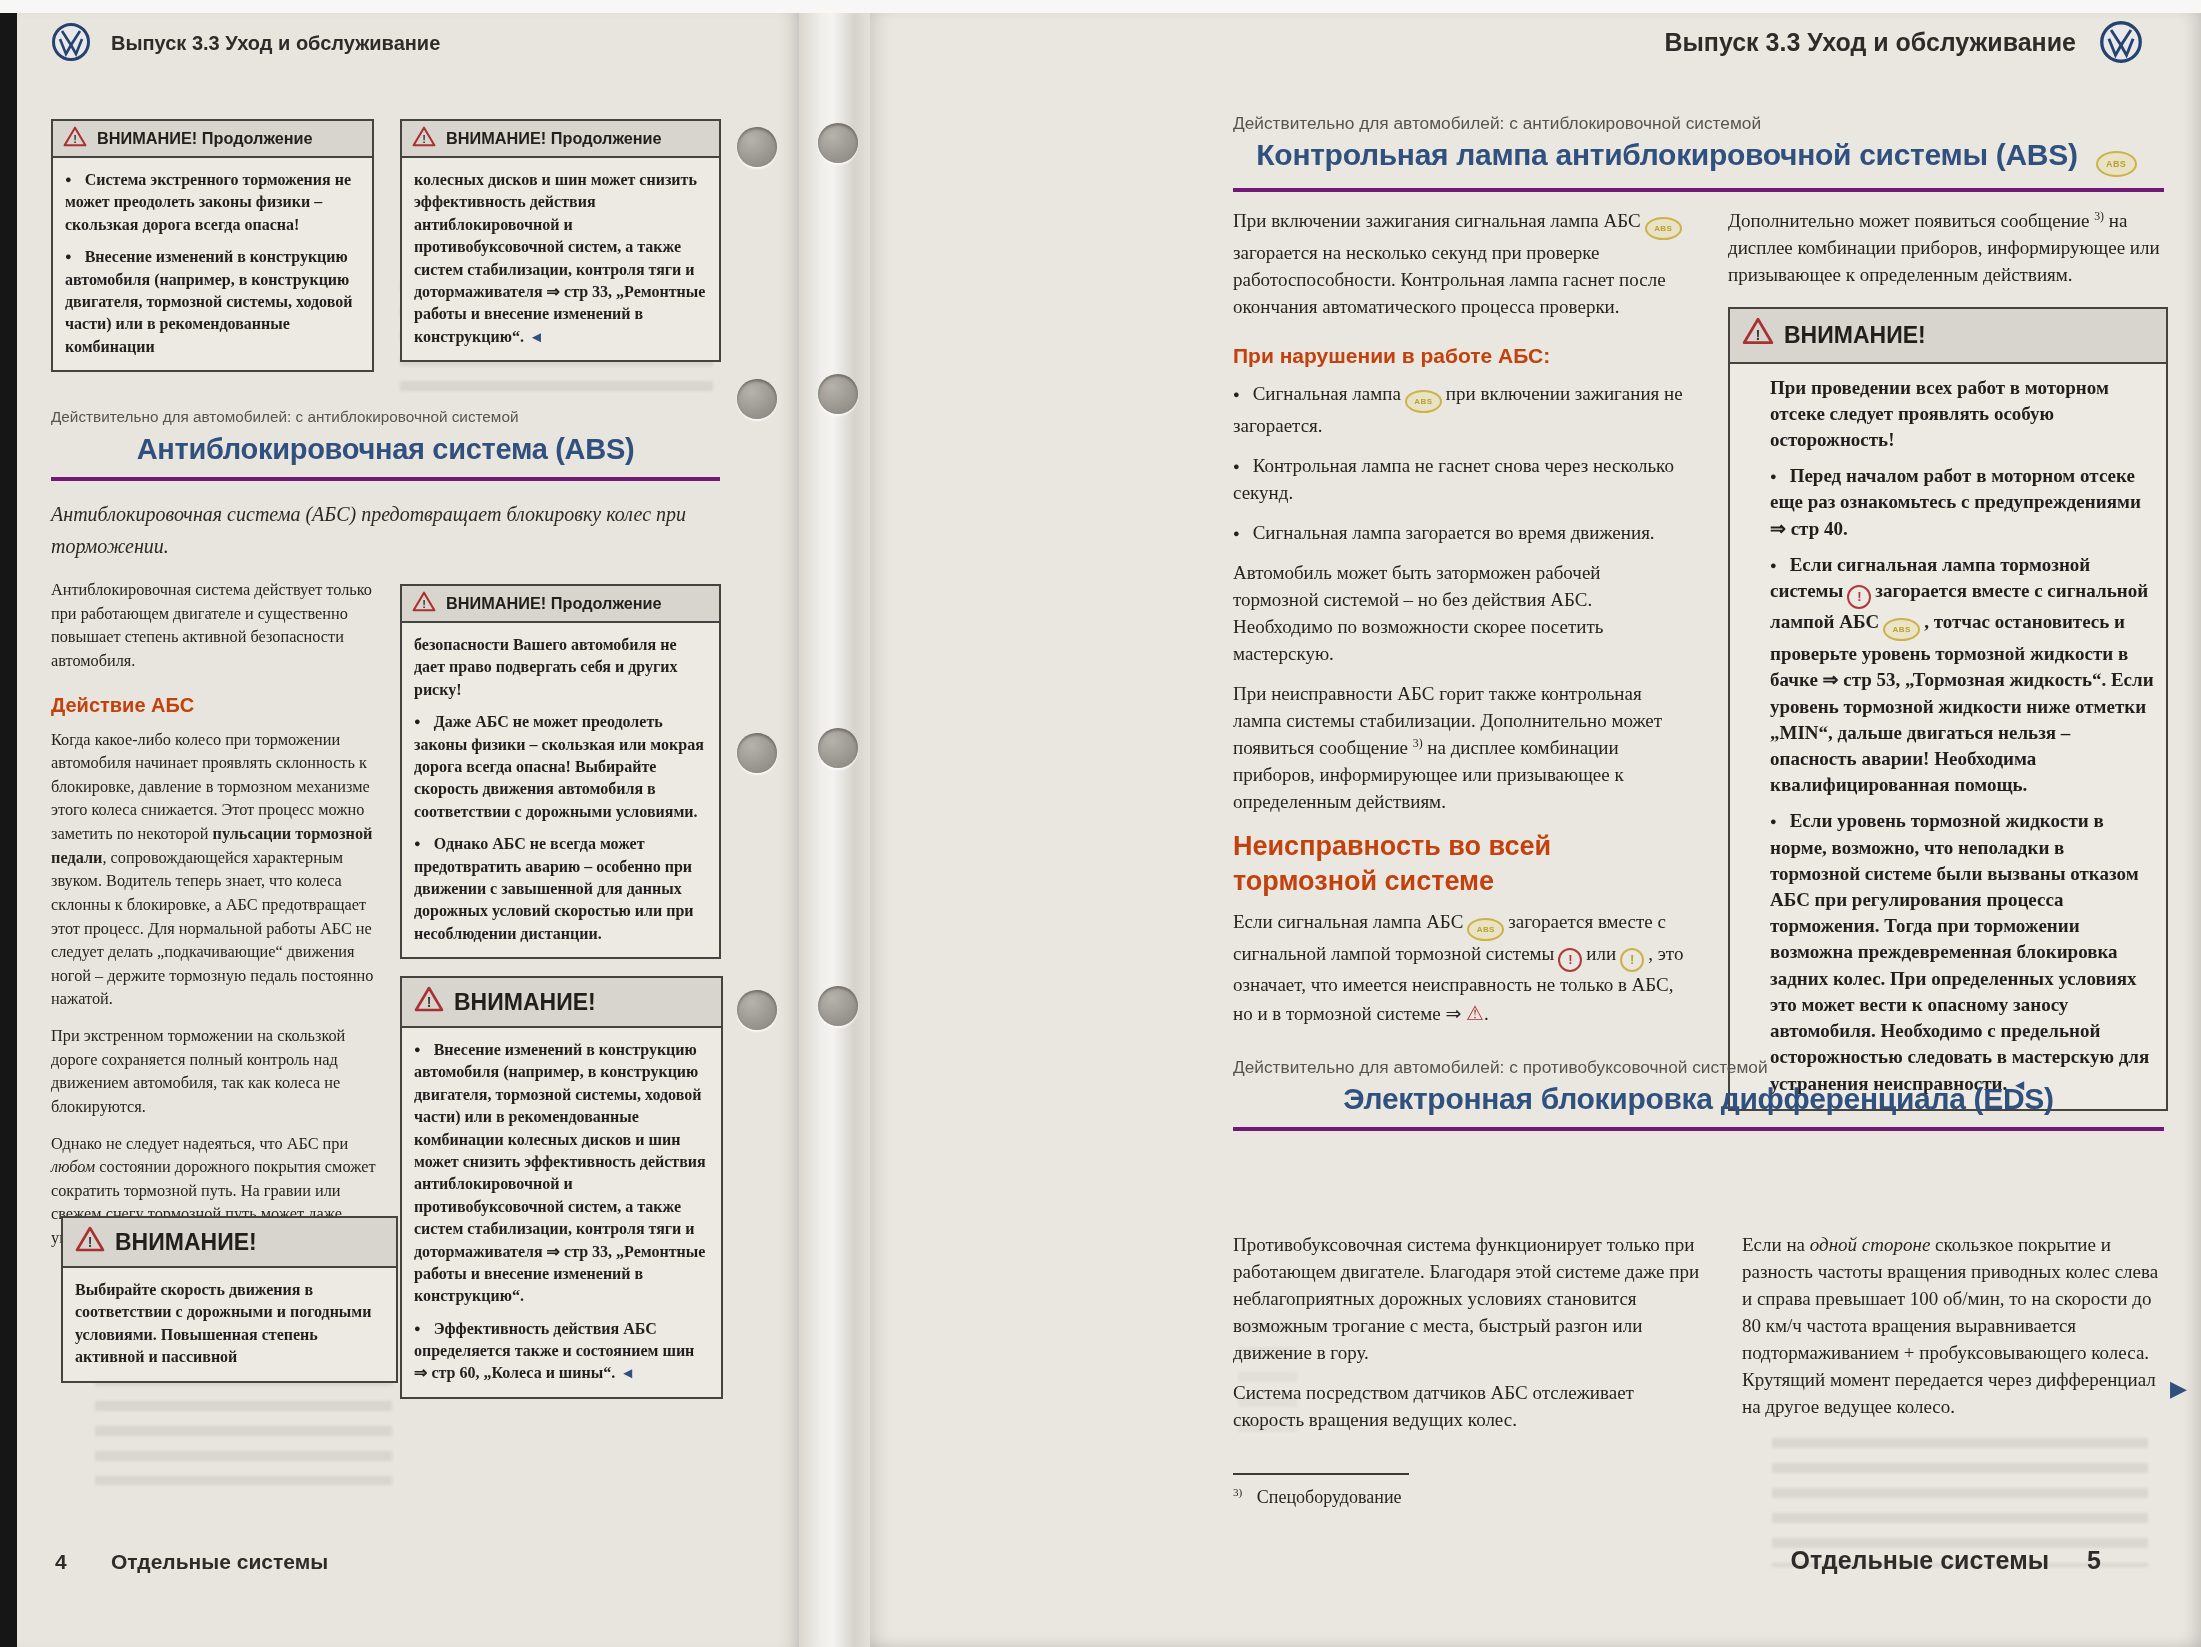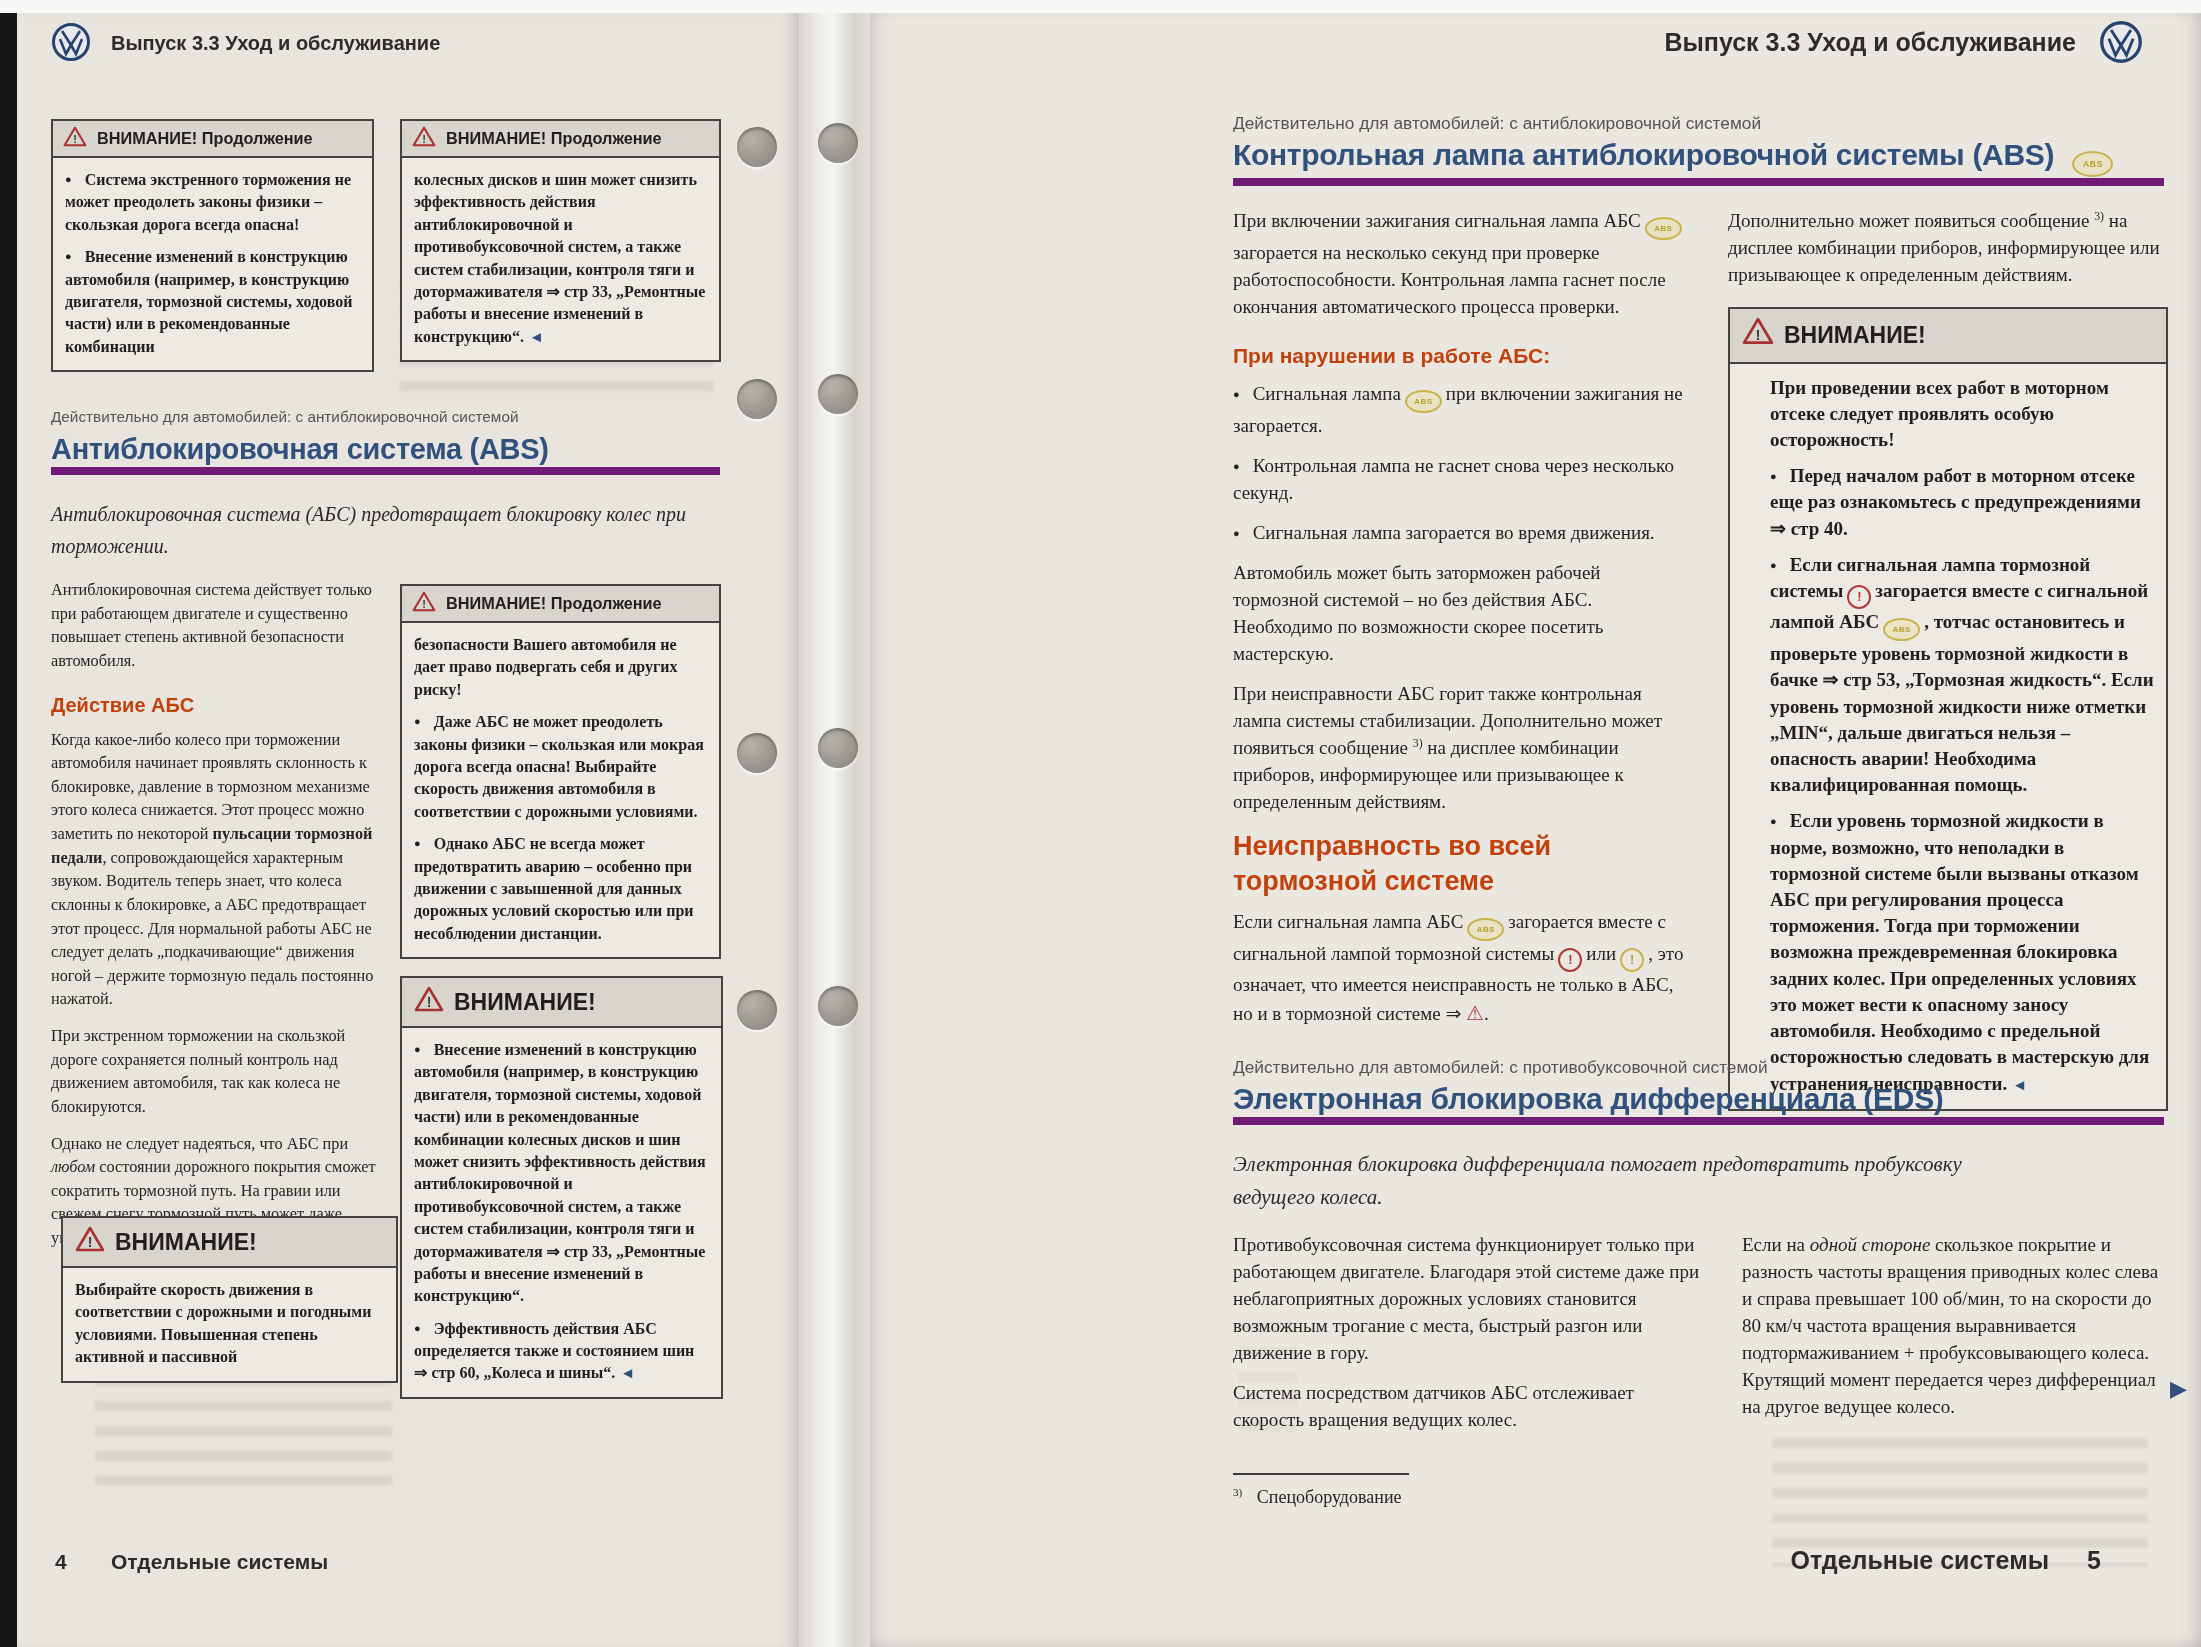--- a/index.html
+++ b/index.html
@@ -16,21 +16,21 @@
   .page-right{left:870px;top:13px;width:1332px;height:1635px;background:#eae7e1;
               box-shadow:inset 16px 0 22px -14px rgba(0,0,0,.16), inset -16px 0 20px -12px rgba(0,0,0,.18), inset 0 -12px 16px -10px rgba(0,0,0,.10);}
   .hole{width:40px;height:40px;border-radius:50%;
         background:radial-gradient(circle at 36% 32%,#b5b3aa,#93918a 70%,#8c8a83);
         box-shadow:0 2px 2px rgba(255,255,255,.75), inset 0 2px 3px rgba(0,0,0,.35);}
   .ghost{background:repeating-linear-gradient(180deg, rgba(110,105,96,.13) 0 10px, rgba(110,105,96,0) 10px 25px);
          filter:blur(1.6px);}
   .hdr-title{font-family:"Liberation Sans",sans-serif;font-weight:bold;color:#2e2c29;}
   .meta{font-family:"Liberation Sans",sans-serif;color:#56544f;}
   .blue-title{font-family:"Liberation Sans",sans-serif;font-weight:bold;color:#30507e;
-              border-bottom:8px solid #701a75;padding-bottom:1px;letter-spacing:-0.3px;}
+              border-bottom:4px solid #701a75;padding-bottom:11px;letter-spacing:-0.3px;text-align:center;}
   .lead{font-style:italic;font-size:20px;line-height:1.58;color:#2b2925;}
   .bodytxt p{margin:0 0 13px;}
   .body-left{font-size:16.3px;line-height:1.45;}
   .body-right{font-size:19px;line-height:1.42;}
   .subhead{font-family:"Liberation Sans",sans-serif;font-weight:bold;color:#c2410c;}
   .b{font-weight:bold;} .i{font-style:italic;}
   .dot{font-size:11px;vertical-align:2px;margin-right:13px;}
   .marker{color:#30507e;font-size:15px;margin-left:5px;}
   .fwd{color:#30507e;font-size:22px;}
   .sup{font-size:.62em;vertical-align:super;line-height:0;}
@@ -251,21 +251,20 @@
             </span><span>загорается вместе с сигнальной лампой АБС</span><span class="abs-ico">
               <span>ABS</span>
             </span><span>, тотчас остановитесь и проверьте уровень тормозной жидкости в бачке ⇒ стр 53, „Тормозная жидкость“. Если уровень тормозной жидкости ниже отметки „MIN“, дальше двигаться нельзя – опасность аварии! Необходима квалифицированная помощь.</span></p>
         <p><span class="dot">●</span><span>Если уровень тормозной жидкости в норме, возможно, что неполадки в тормозной системе были вызваны отказом АБС при регулирования процесса торможения. Тогда при торможении возможна преждевременная блокировка задних колес. При определенных условиях это может вести к опасному заносу автомобиля. Необходимо с предельной осторожностью следовать в мастерскую для устранения неисправности.</span><span class="marker">◄</span></p>
       </div>
     </div>
   </div>
 
   <div class="abs meta" style="left:1233px;top:1057px;font-size:17.3px;">Действительно для автомобилей: с противобуксовочной системой</div>
   <div class="abs blue-title" style="left:1233px;top:1082px;width:931px;font-size:30px;">Электронная блокировка дифференциала (EDS)</div>
-  <div class="abs lead" style="left:1233px;top:1148px;width:792px;font-size:21px;">Электронная блокировка дифференциала помогает предотвратить пробуксовку ведущего колеса.</div>
 
   <div class="abs bodytxt body-right" style="left:1233px;top:1232px;width:467px;">
     <p>Противобуксовочная система функционирует только при работающем двигателе. Благодаря этой системе даже при неблагоприятных дорожных условиях становится возможным трогание с места, быстрый разгон или движение в гору.</p>
     <p>Система посредством датчиков АБС отслеживает скорость вращения ведущих колес.</p>
   </div>
   <div class="abs bodytxt body-right" style="left:1742px;top:1232px;width:428px;">
     <p><span>Если на </span><span class="i">одной стороне</span><span> скользкое покрытие и разность частоты вращения приводных колес слева и справа превышает 100 об/мин, то на скорости до 80 км/ч частота вращения выравнивается подтормаживанием + пробуксовывающего колеса. Крутящий момент передается через дифференциал на другое ведущее колесо.</span></p>
   </div>
   <div class="abs fwd" style="left:2170px;top:1376px;">▶</div>
 

